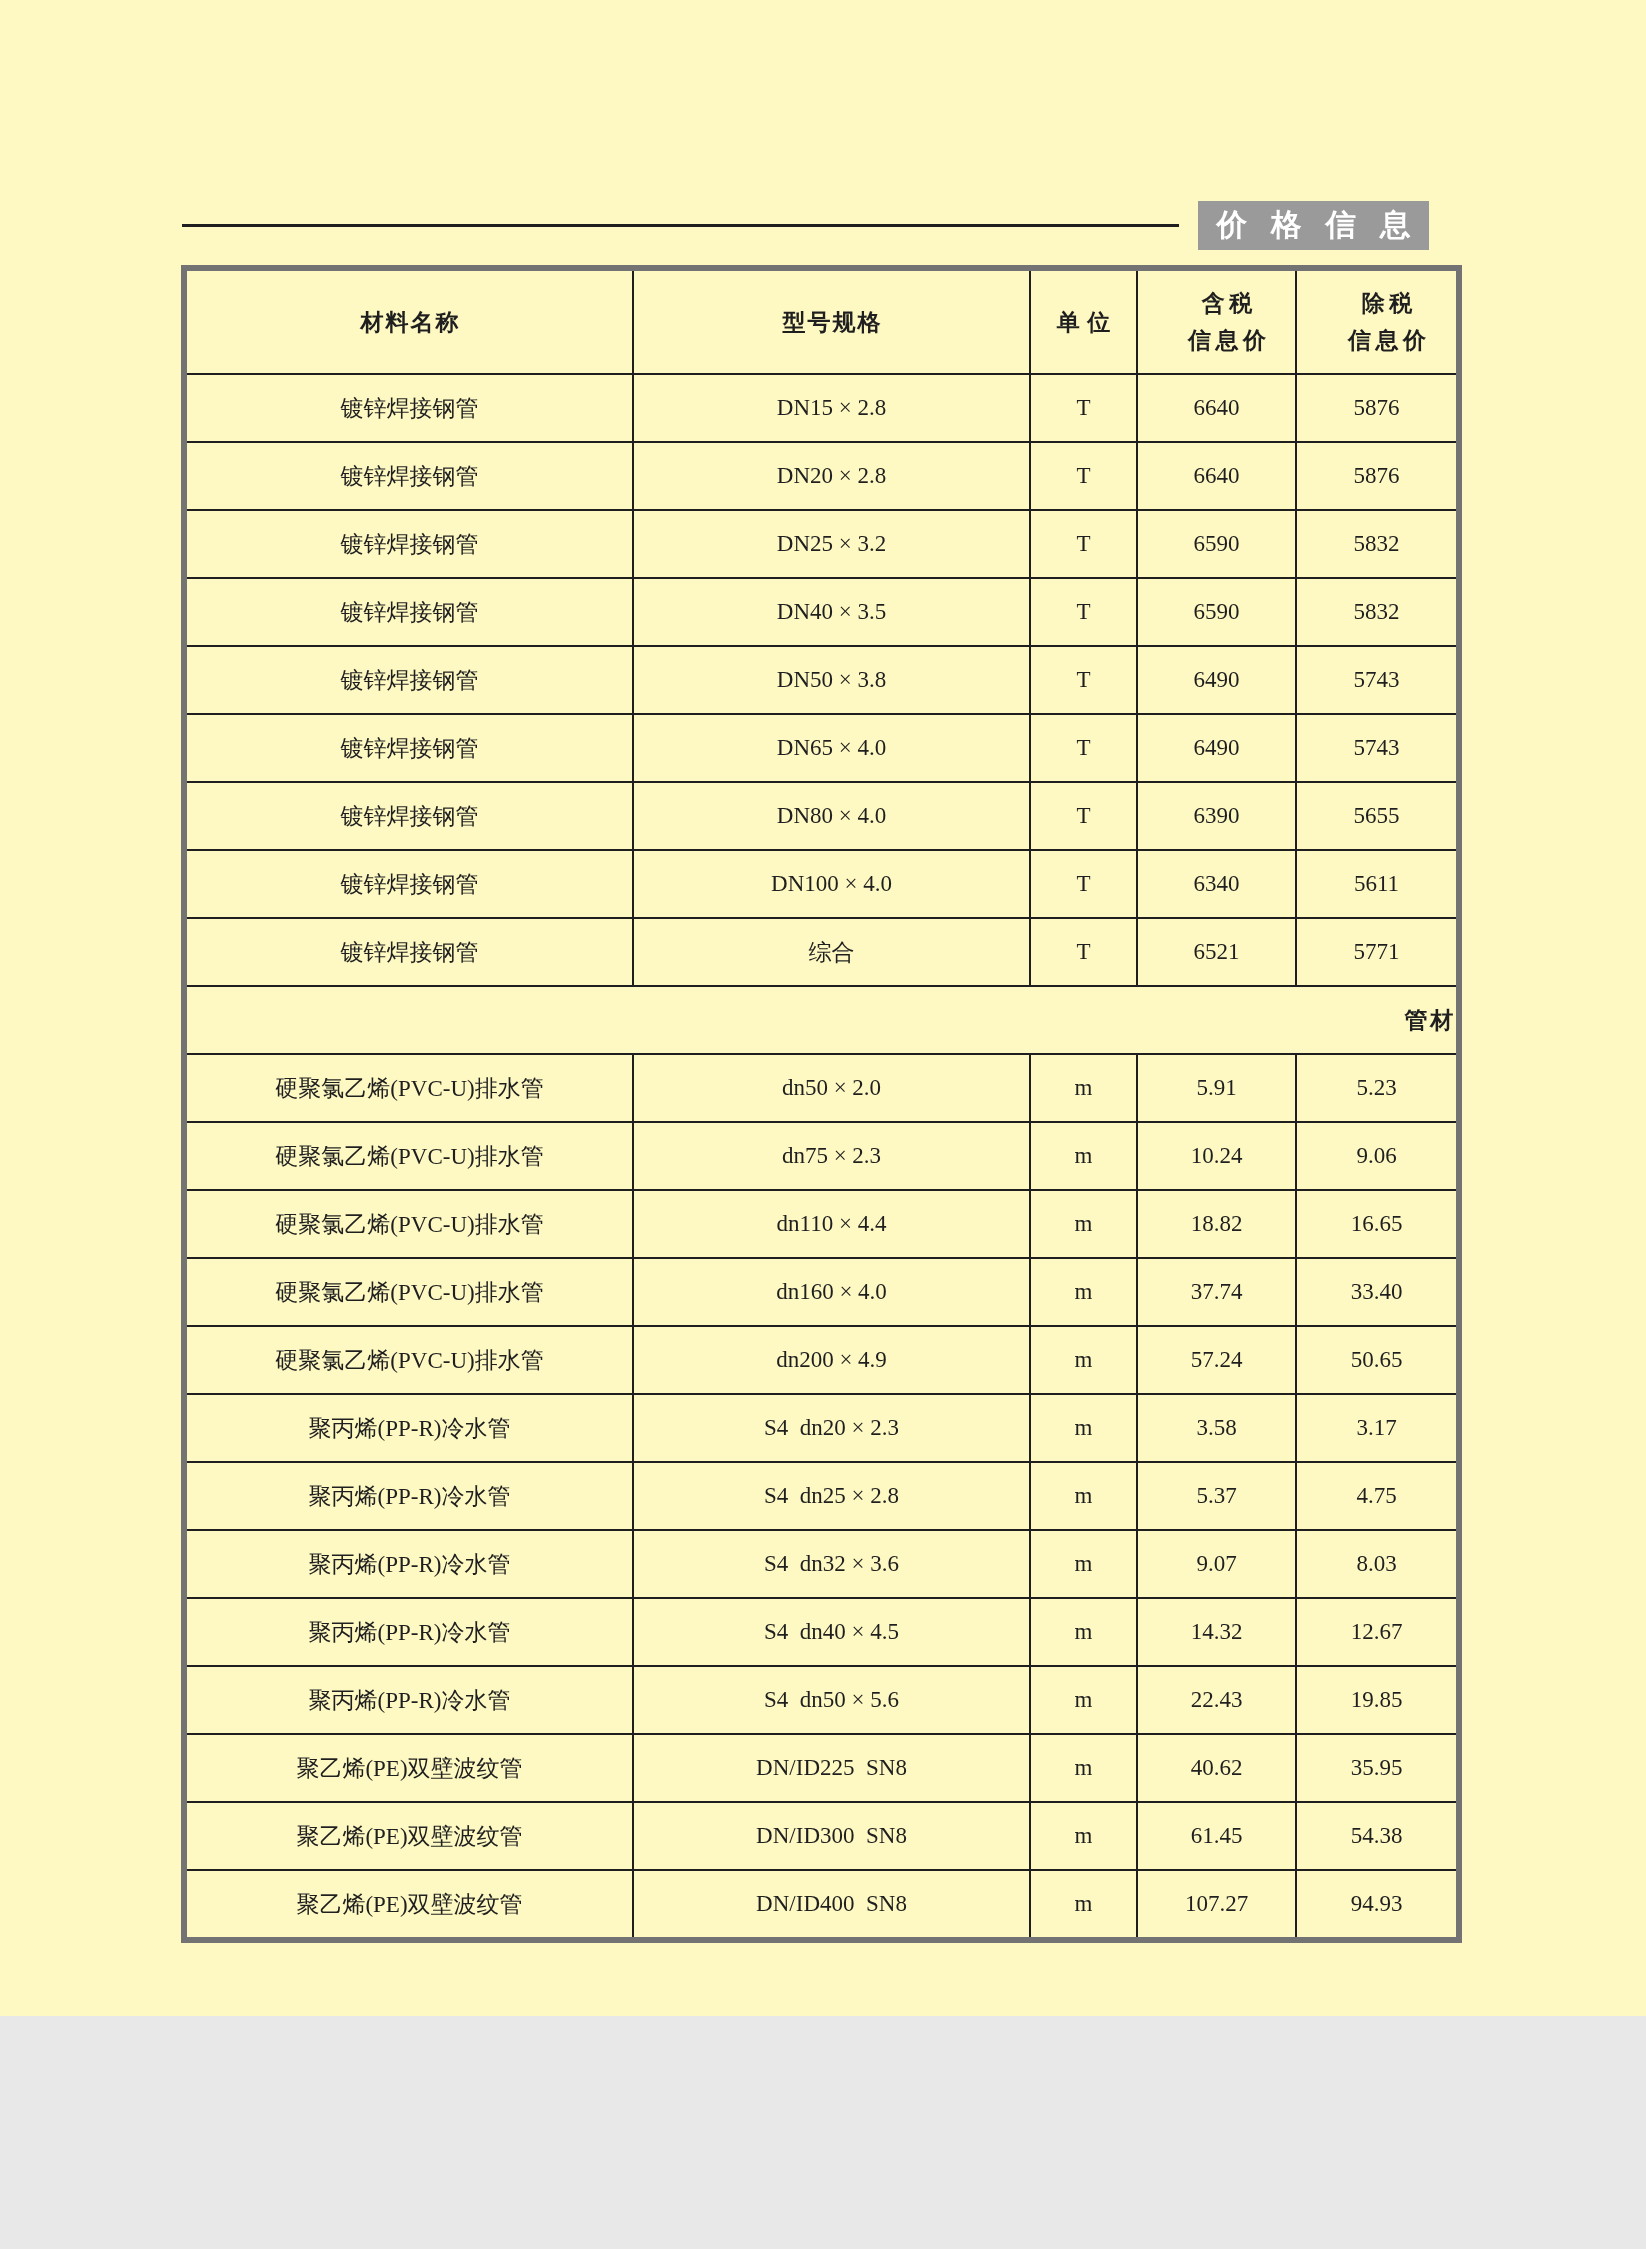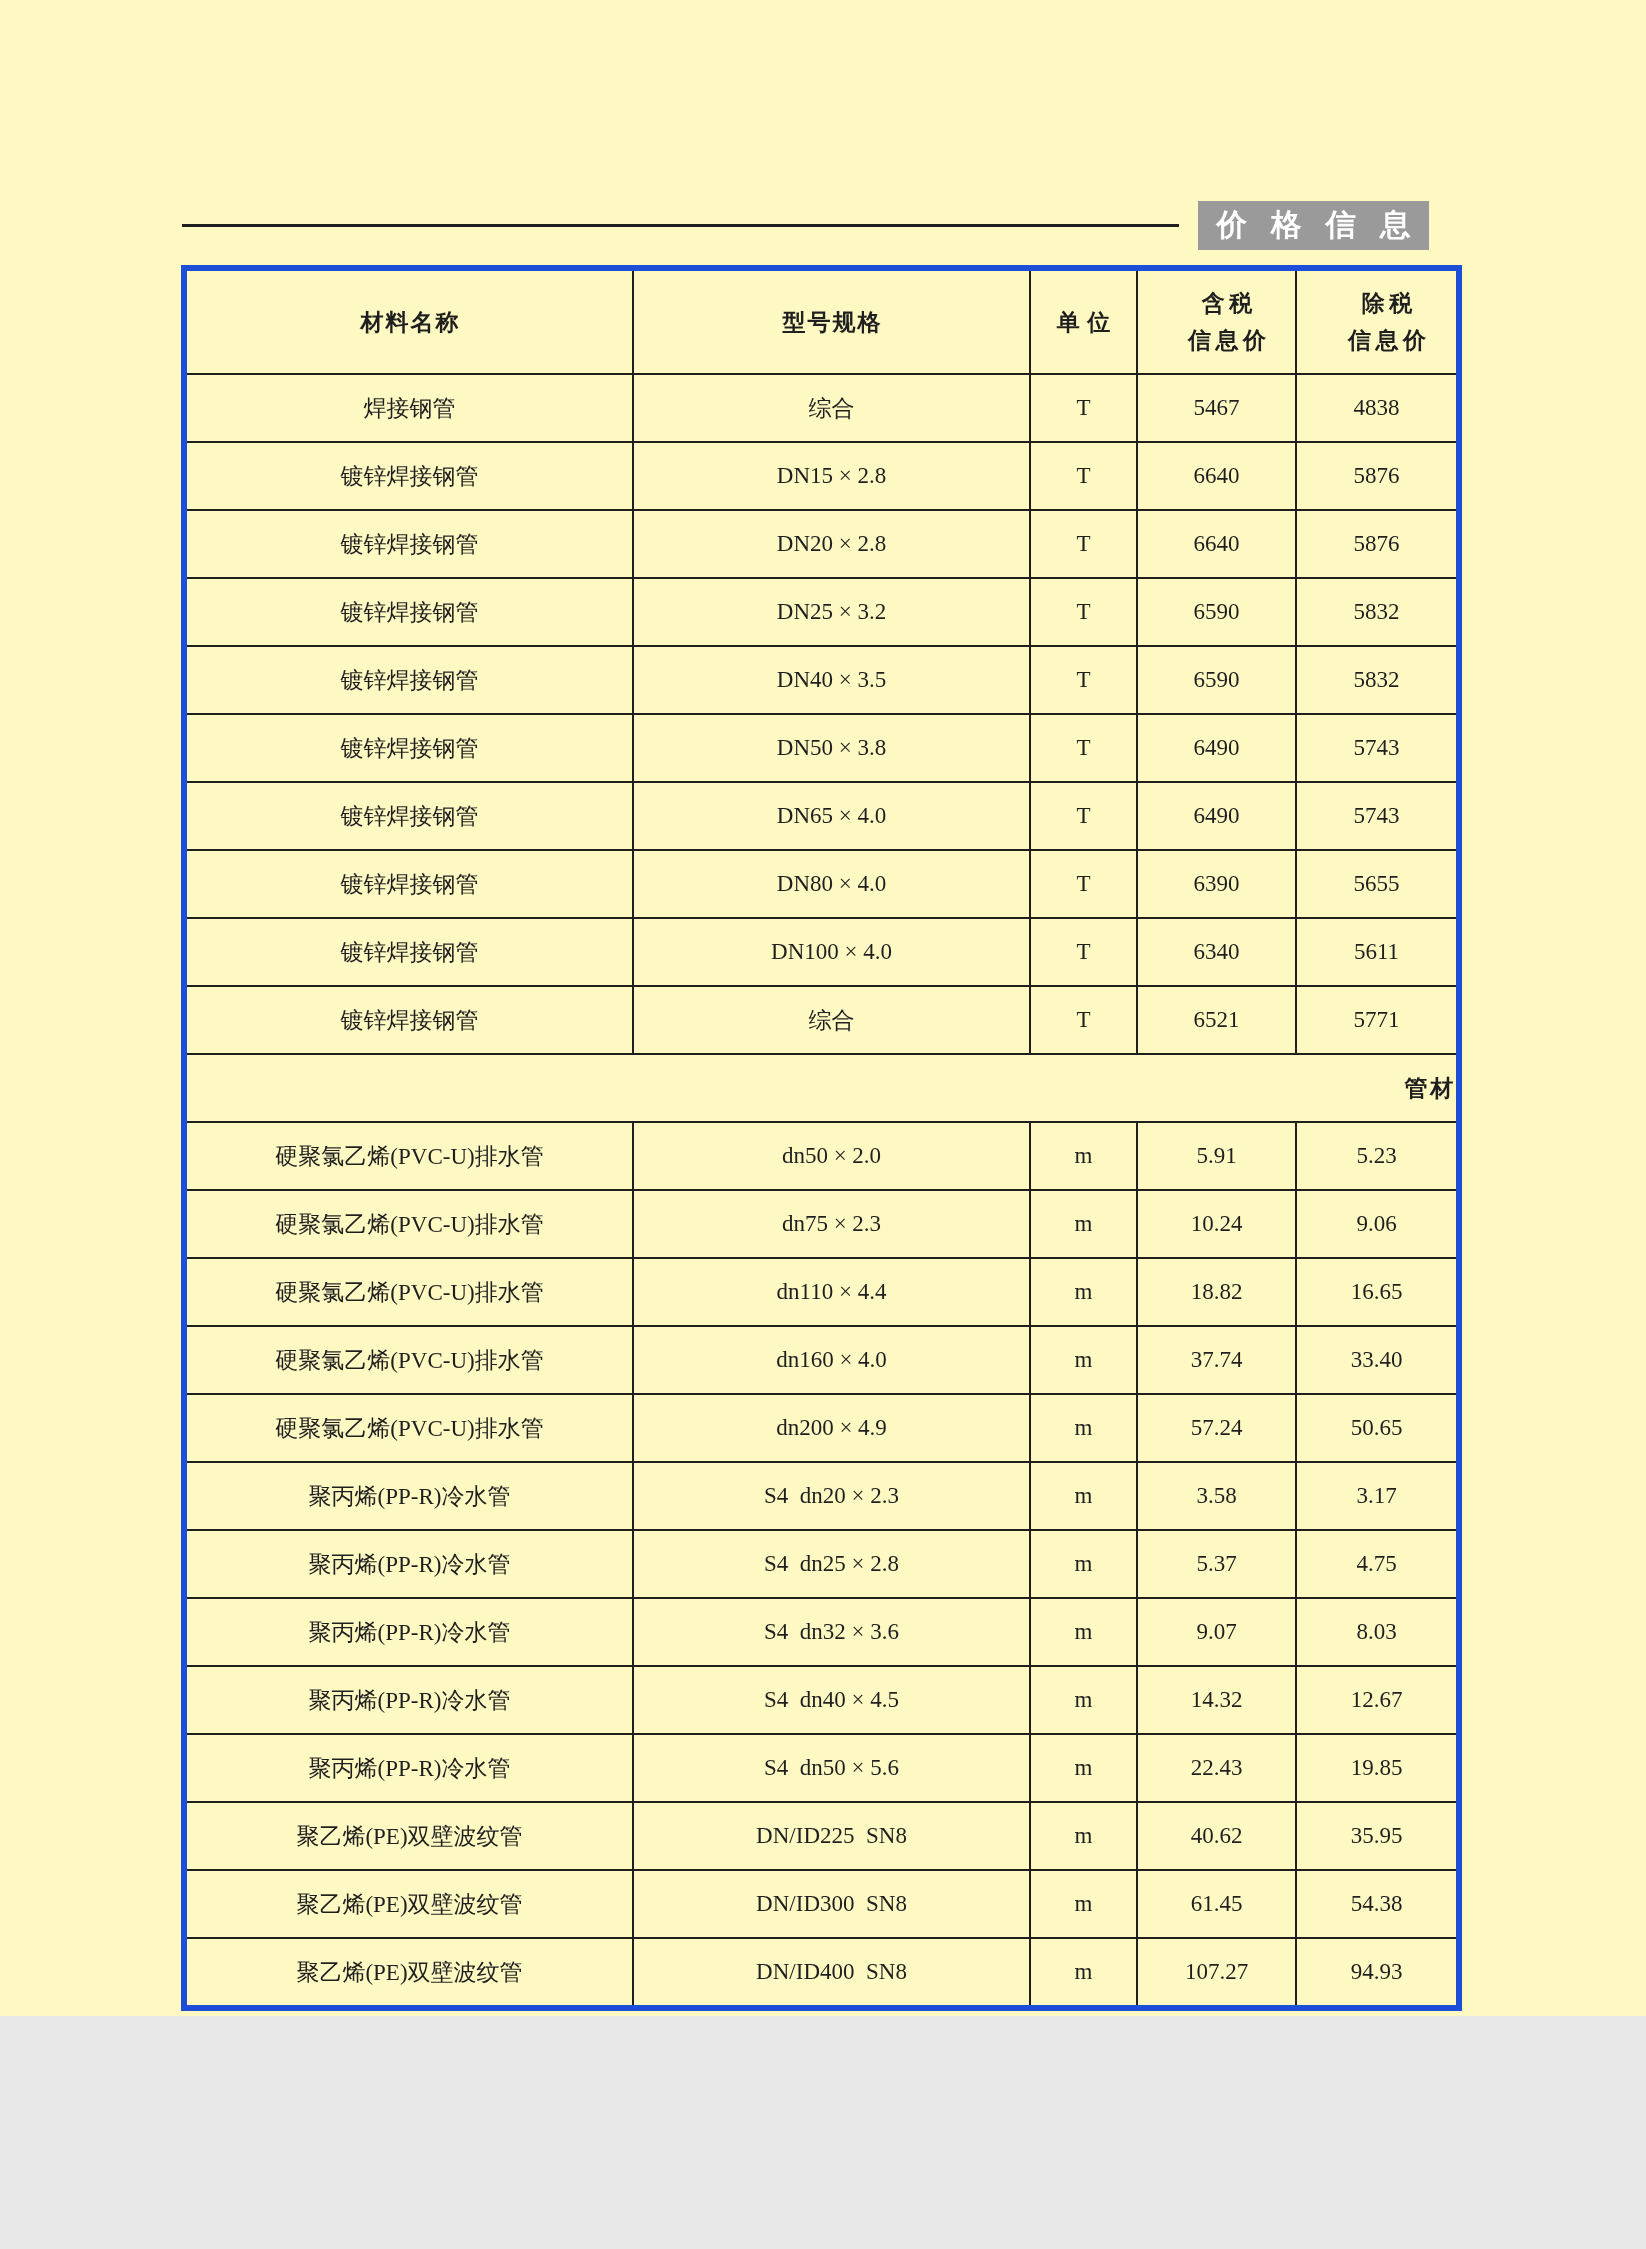--- a/index.html
+++ b/index.html
@@ -46,21 +46,21 @@
   }
 
   
   table.price-table {
     position: absolute;
     left: 181px;
     top: 265px;
     width: 1275px;
     border-collapse: collapse;
     table-layout: fixed;
-    border: 6px solid #1d4ed8;
+    border: 6px solid #737373;
     padding-left: 12px;
   }
   .price-table th, .price-table td {
     border: 2px solid #1f1f1f;
     border-top-width: 2.7px;
     border-bottom-width: 2.7px;
     text-align: center;
     vertical-align: middle;
     padding: 0;
     overflow: hidden;
@@ -139,27 +139,20 @@
           <div class="hdr-line">信息价</div>
         </th>
         <th>
           <div class="hdr-line">除税</div>
           <div class="hdr-line">信息价</div>
         </th>
       </tr>
     </thead>
     <tbody id="table-body">
         <tr>
-          <td class="name">焊接钢管</td>
-          <td class="spec">综合</td>
-          <td class="unit">T</td>
-          <td class="price_incl_tax">5467</td>
-          <td class="price_excl_tax">4838</td>
-        </tr>
-        <tr>
           <td class="name">镀锌焊接钢管</td>
           <td class="spec">DN15 × 2.8</td>
           <td class="unit">T</td>
           <td class="price_incl_tax">6640</td>
           <td class="price_excl_tax">5876</td>
         </tr>
         <tr>
           <td class="name">镀锌焊接钢管</td>
           <td class="spec">DN20 × 2.8</td>
           <td class="unit">T</td>

